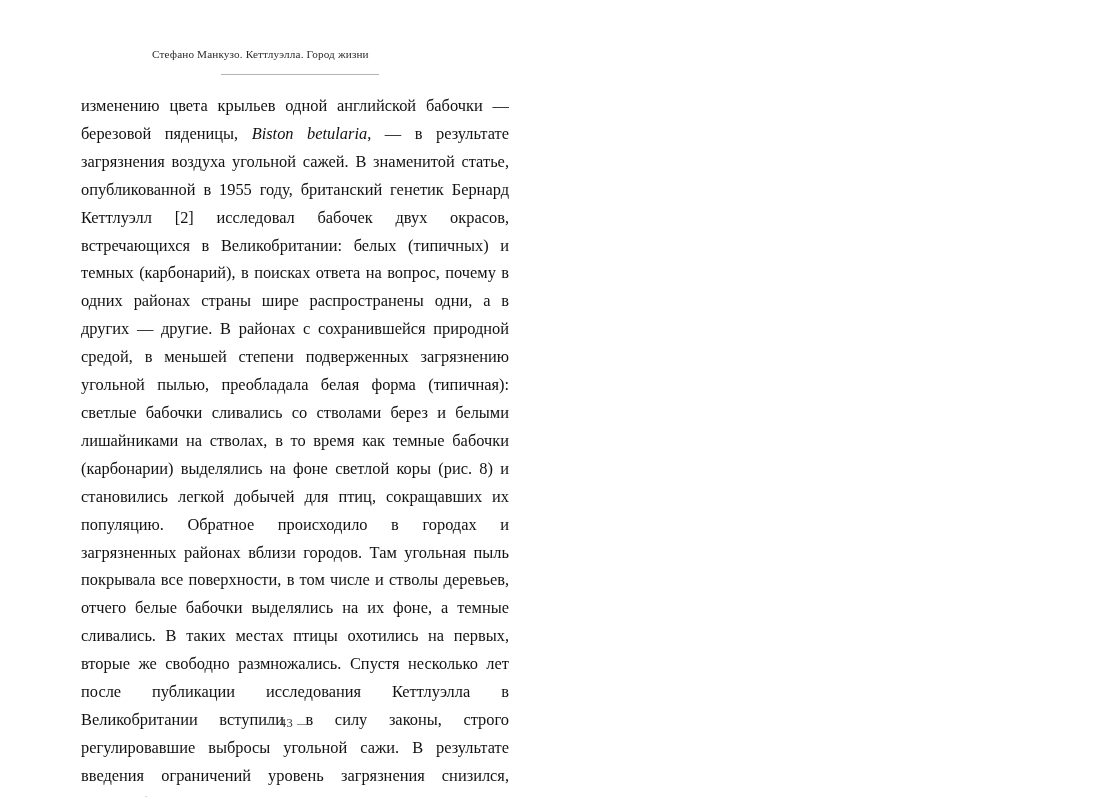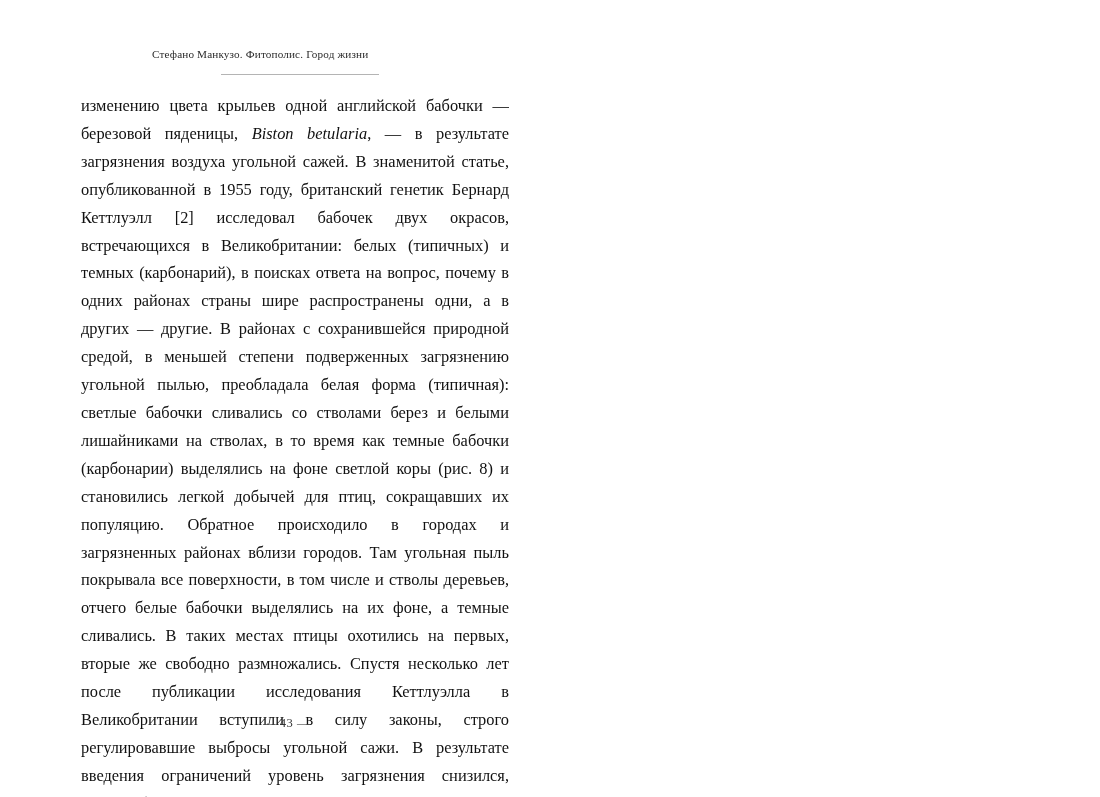--- a/index.html
+++ b/index.html
@@ -92,21 +92,21 @@
   .folio-left  { left: 263px; }
   .folio .dash { color: #555555; }
 </style>
 </head>
 <body>
 
 <div class="spread">
 
   <div class="page page-left">
 
-    <div class="runhead runhead-left">Стефано Манкузо. Фитополис. Город жизни</div>
+    <div class="runhead runhead-left">Стефано Манкузо. Кеттлуэлла. Город жизни</div>
     <div class="runrule runrule-left"></div>
 
     <div class="col col-left">
       <p><span>изменению цвета крыльев одной английской бабочки — березовой пяденицы, </span><em class="sci">Biston betularia</em><span>, — в результате загрязнения воздуха угольной сажей. В знаменитой статье, опубликованной в 1955 году, британский генетик Бернард Кеттлуэлл [2] исследовал бабочек двух окрасов, встречающихся в Великобритании: белых (типичных) и темных (карбонарий), в поисках ответа на вопрос, почему в одних районах страны шире распространены одни, а в других — другие. В районах с сохранившейся природной средой, в меньшей степени подверженных загрязнению угольной пылью, преобладала белая форма (типичная): светлые бабочки сливались со стволами берез и белыми лишайниками на стволах, в то время как темные бабочки (карбонарии) выделялись на фоне светлой коры (рис. 8) и становились легкой добычей для птиц, сокращавших их популяцию. Обратное происходило в городах и загрязненных районах вблизи городов. Там угольная пыль покрывала все поверхности, в том числе и стволы деревьев, отчего белые бабочки выделялись на их фоне, а темные сливались. В таких местах птицы охотились на первых, вторые же свободно размножались. Спустя несколько лет после публикации исследования Кеттлуэлла в Великобритании вступили в силу законы, строго регулировавшие выбросы угольной сажи. В результате введения ограничений уровень загрязнения снизился, деревья быстро вернули свой первоначальный цвет, и пя-</span></p>
     </div>
 
     <div class="folio folio-left">
       <span class="dash">—</span>
       <span>43</span>
       <span class="dash">—</span>

